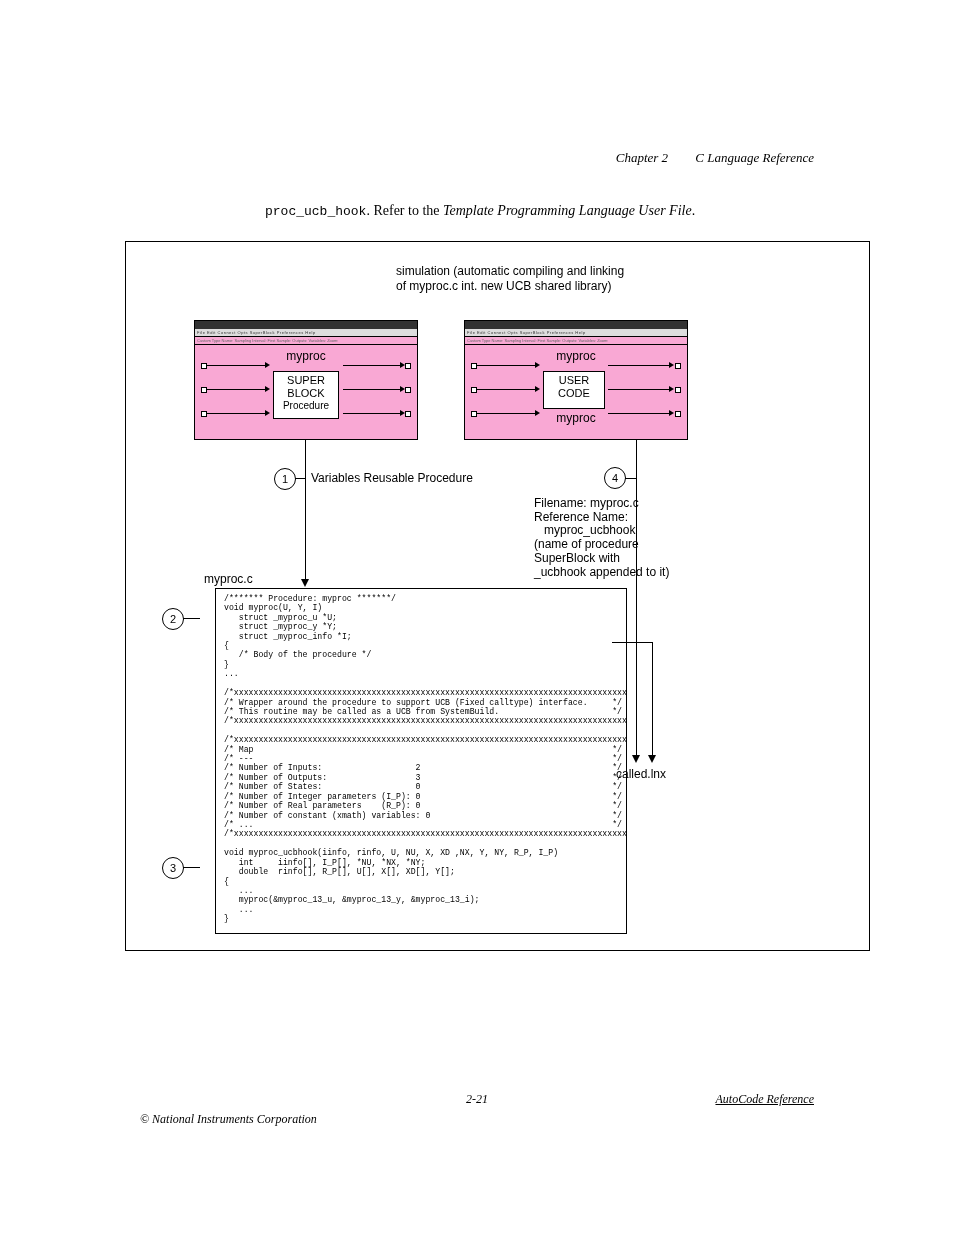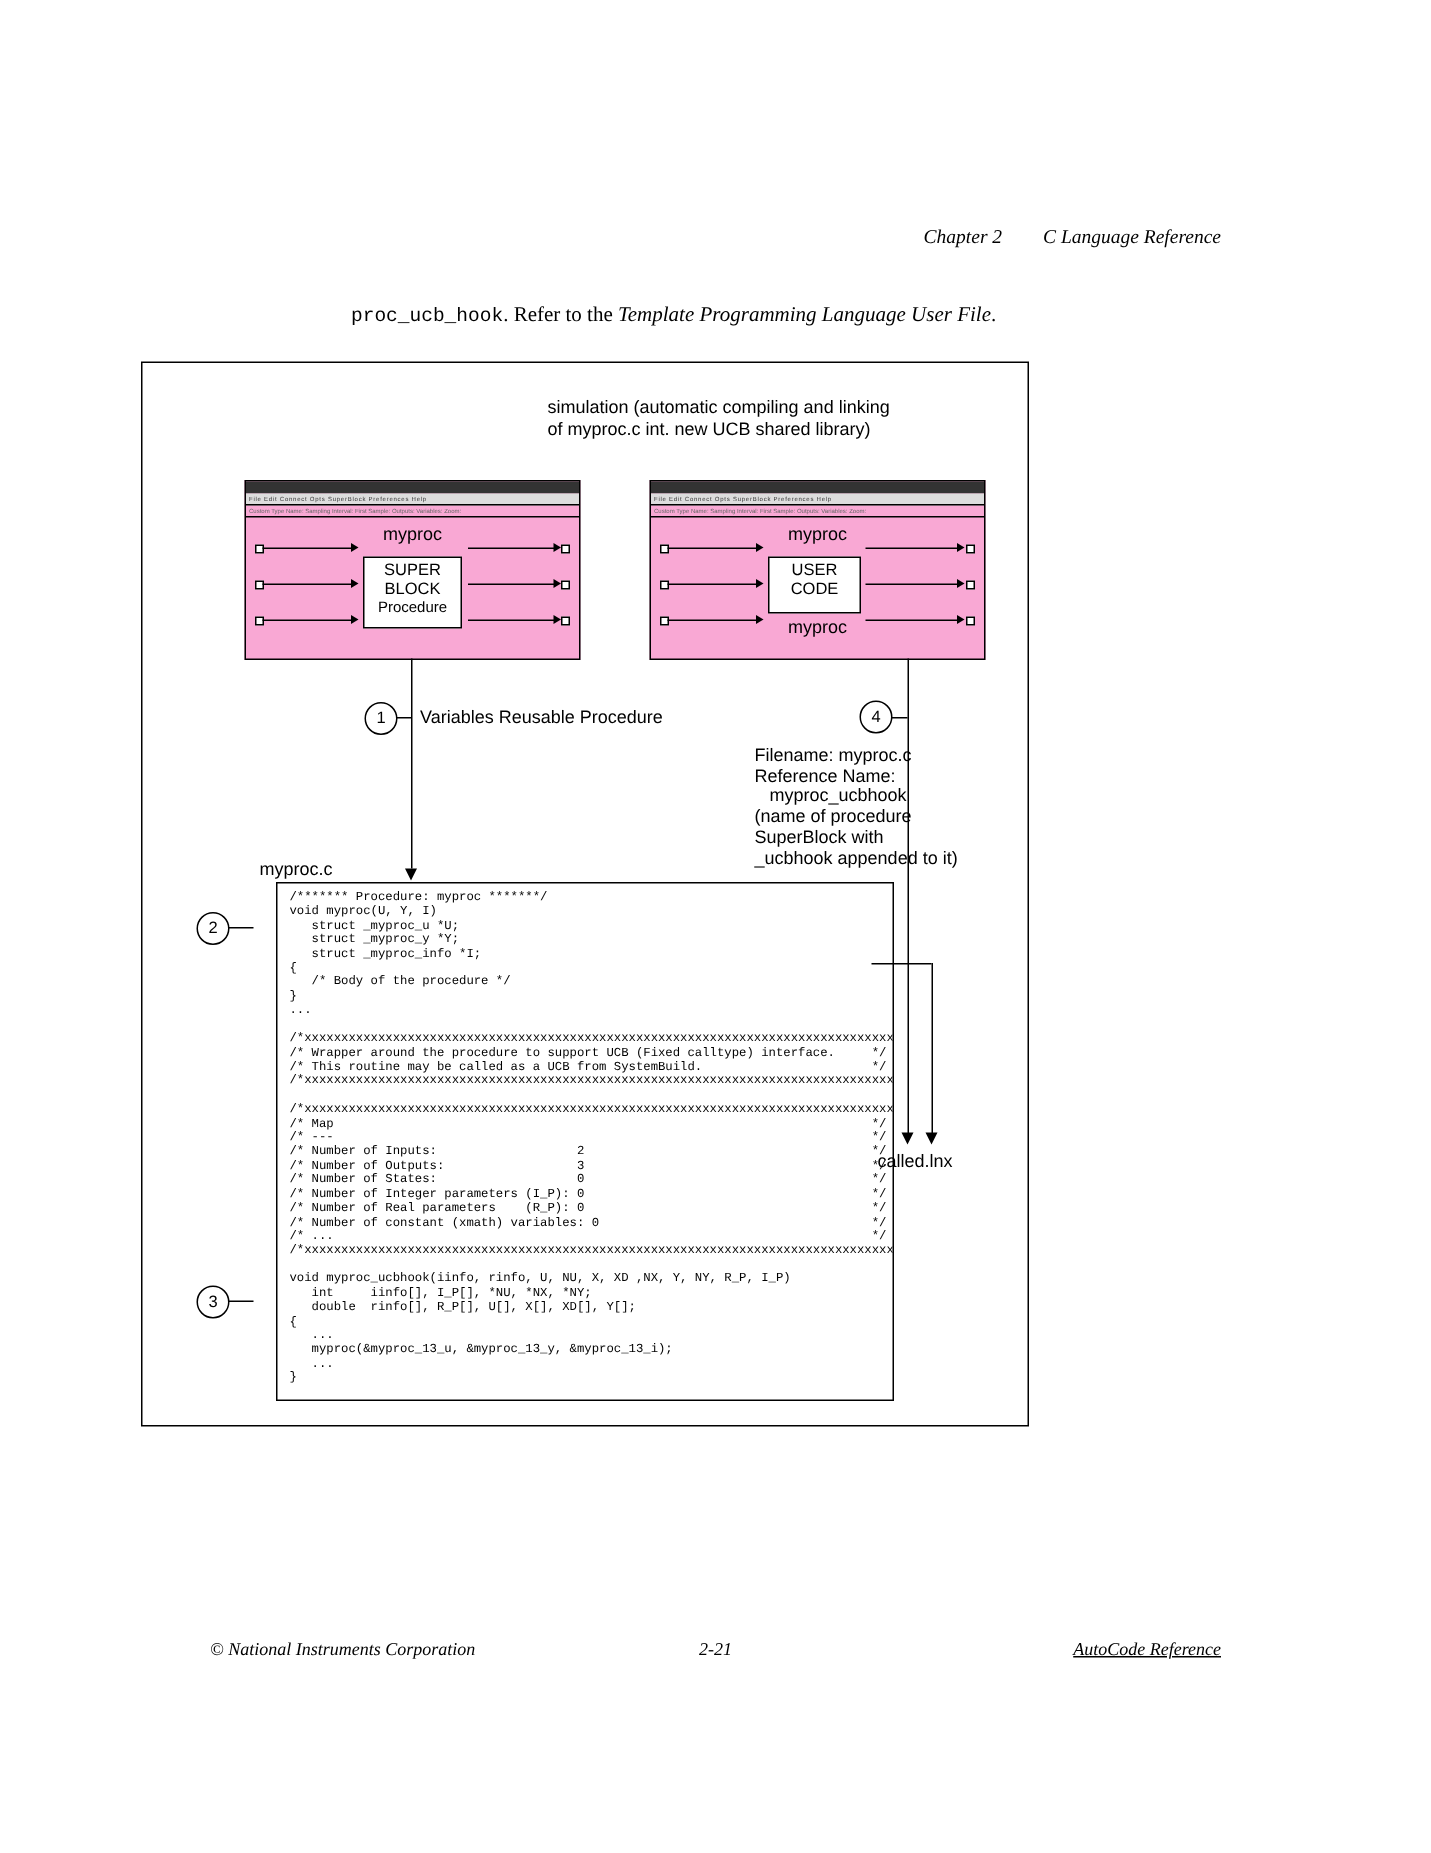--- a/index.html
+++ b/index.html
@@ -9,41 +9,41 @@
     font-size: 13px;
     color: #000;
     background: #fff;
     width: 954px;
     height: 1235px;
     position: relative;
   }
   .page {
     position: absolute;
     left: 0; top: 0; right: 0; bottom: 0;
-    padding: 150px 140px 0 64px;
+    padding: 150px 140px 0 95px;
     box-sizing: border-box;
   }
   .chapter-head {
     text-align: right;
     font-style: italic;
     font-size: 13px;
     margin-bottom: 36px;
   }
   .chapter-head .chap { margin-right: 24px; }
   .intro {
     margin-left: 170px;
     font-size: 14px;
     line-height: 1.35;
     margin-bottom: 20px;
   }
   .intro .code { font-family: "Courier New", monospace; font-size: 13px; }
   .intro .ital { font-style: italic; }
   .figure-box {
     border: 1px solid #000;
-    width: 592px;
+    width: 745px;
     height: 710px;
     margin-left: 30px;
     position: relative;
     box-sizing: border-box;
     font-family: Arial, Helvetica, sans-serif;
     font-size: 12px;
   }
   .sim-text {
     position: absolute;
     left: 270px;
@@ -223,21 +223,21 @@
   }
   .figure-caption b { font-weight: bold; }
   .footer {
     position: absolute;
     left: 140px;
     right: 140px;
     top: 1092px;
     font-size: 12px;
     font-style: italic;
   }
-  .footer .left { float: left; }
+  .footer .left { float: left; margin-top: 20px; }
   .footer .center { position: absolute; left: 0; right: 0; text-align: center; }
   .footer .right { float: right; text-decoration: underline; }
 </style>
 </head>
 <body>
 
 <div class="page">
   <div class="chapter-head">
     <span class="chap">Chapter 2</span>
     <span>C Language Reference</span>

